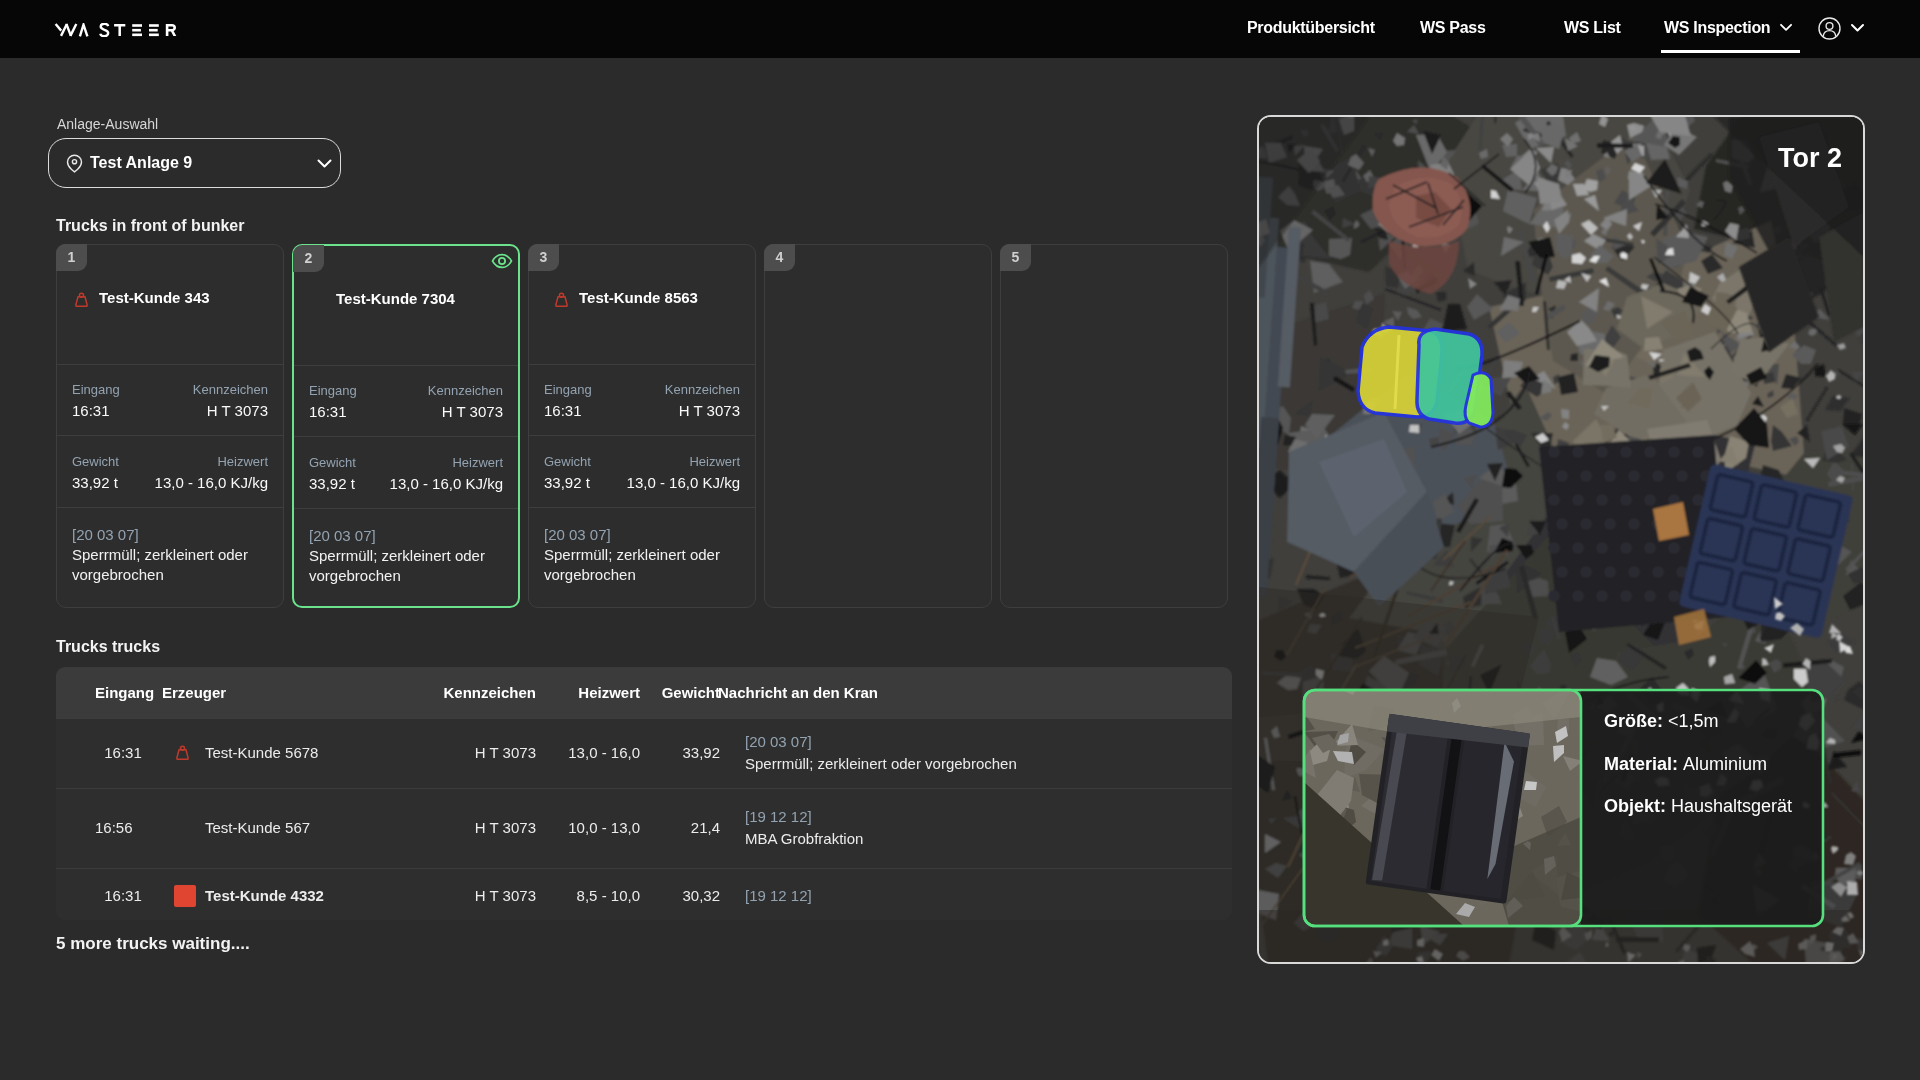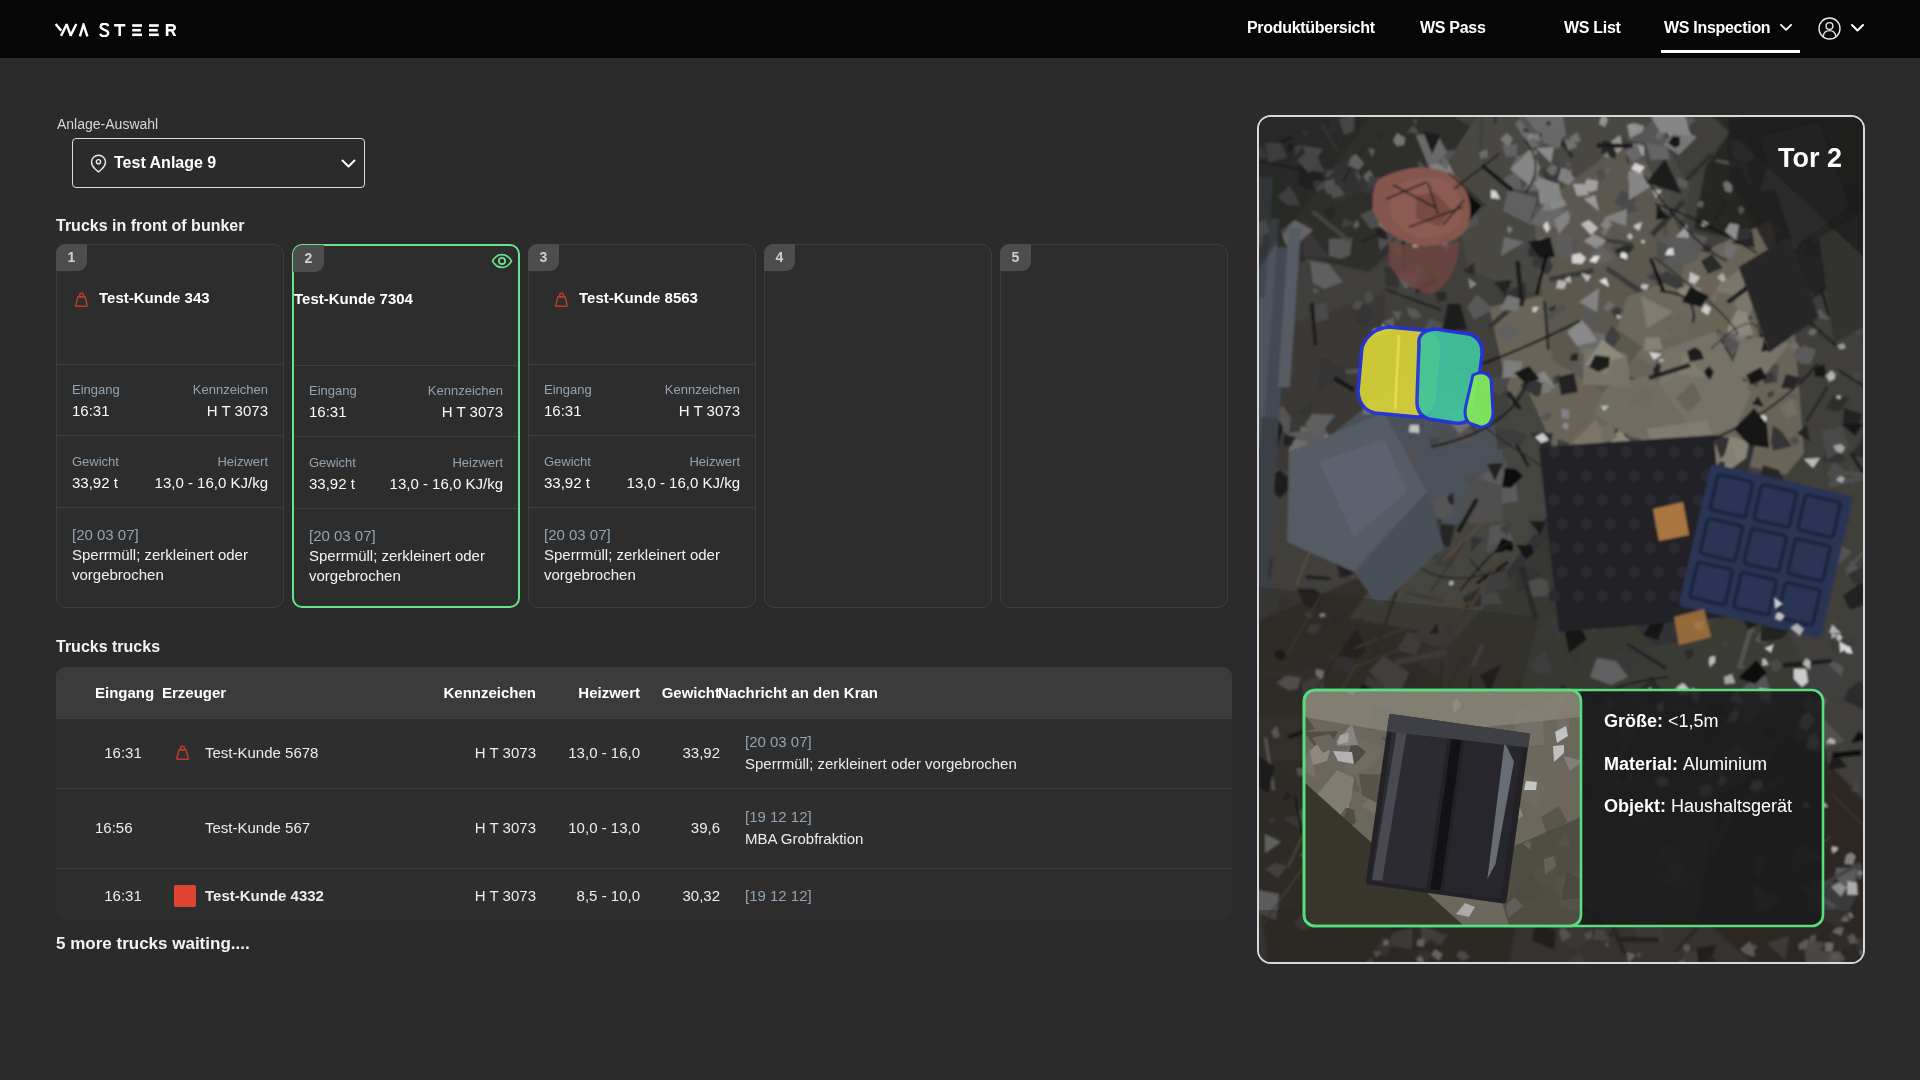--- a/index.html
+++ b/index.html
@@ -6,21 +6,21 @@
   html,body { width:1920px; height:1080px; background:#2b2b2b; font-family:"Liberation Sans",sans-serif; overflow:hidden; }
   .abs { position:absolute; }
   
   #nav { position:absolute; left:0; top:0; width:1920px; height:58px; background:#060606; }
   .navitem { position:absolute; top:0; height:58px; line-height:56px; color:#fff; font-size:16px; font-weight:700; white-space:nowrap; letter-spacing:-0.3px; }
   #nav-underline { position:absolute; left:1661px; top:50px; width:139px; height:3px; background:#fff; }
   .chev { stroke:#fff; stroke-width:2; fill:none; stroke-linecap:round; stroke-linejoin:round; }
   
   .lbl { position:absolute; color:#d6d6d6; font-size:14px; }
   .h2 { position:absolute; color:#f3f3f3; font-size:16px; font-weight:700; }
-  #selbox { position:absolute; left:72px; top:138px; width:293px; height:50px; border:1.5px solid #dcdcdc; border-radius:4px; }
+  #selbox { position:absolute; left:48px; top:138px; width:293px; height:50px; border:1.5px solid #dcdcdc; border-radius:18px; }
   #selbox .txt { position:absolute; left:41px; top:15px; font-size:16px; font-weight:700; color:#fff; }
   
   .card { position:absolute; top:244px; width:228px; height:364px; border:1px solid #3e3e3e; border-radius:10px; background:#2d2d2d; }
   .card.hl { border:2px solid #6be38c; }
   .badge { position:absolute; left:-1px; top:-1px; width:31px; height:27px; background:#4d4d4d; border-radius:9px 0 9px 0; color:#d0d0d0; font-size:14px; font-weight:700; text-align:center; line-height:27px; }
   .cname { position:absolute; left:0; top:44px; width:100%; font-size:15px; font-weight:700; color:#fff; }
   .sep { position:absolute; left:0; width:100%; height:1px; background:#3e3e3e; }
   .klabel { position:absolute; color:#93a3b1; font-size:13px; }
   .kval { position:absolute; color:#fafafa; font-size:15px; }
   .bracket { color:#93a3b1; }
@@ -108,21 +108,21 @@
     <div class="klabel" style="right:15px;top:209px">Heizwert</div>
     <div class="kval" style="right:15px;top:229px">13,0 - 16,0 KJ/kg</div>
     <div class="cmsg"><span class="bracket">[20 03 07]</span><br>Sperrmüll; zerkleinert oder vorgebrochen</div>
   </div>
 <div class="card hl" style="left:292px">
     <div class="badge">2</div>
     <svg class="abs" style="left:197px;top:7px" width="22" height="16" viewBox="0 0 22 16">
 <path d="M1.5 8 C4 3.5 7.2 1.6 11 1.6 C14.8 1.6 18 3.5 20.5 8 C18 12.5 14.8 14.4 11 14.4 C7.2 14.4 4 12.5 1.5 8 Z" fill="none" stroke="#6be38c" stroke-width="1.6"></path>
 <circle cx="11" cy="8" r="3.1" fill="none" stroke="#6be38c" stroke-width="1.8"></circle>
 </svg>
-    <div class="cname" style="">Test-Kunde 7304</div>
+    <div class="cname" style="padding-left:42px">Test-Kunde 7304</div>
     <div class="sep" style="top:119px"></div>
     <div class="sep" style="top:190px"></div>
     <div class="sep" style="top:262px"></div>
     <div class="klabel" style="left:15px;top:137px">Eingang</div>
     <div class="kval" style="left:15px;top:157px">16:31</div>
     <div class="klabel" style="right:15px;top:137px">Kennzeichen</div>
     <div class="kval" style="right:15px;top:157px">H T 3073</div>
     <div class="klabel" style="left:15px;top:209px">Gewicht</div>
     <div class="kval" style="left:15px;top:229px">33,92 t</div>
     <div class="klabel" style="right:15px;top:209px">Heizwert</div>
@@ -173,21 +173,21 @@
     <div class="td" style="left:149px;top:77px;font-weight:400">Test-Kunde 5678</div>
     <div class="td" style="right:696px;top:77px">H T 3073</div>
     <div class="td" style="right:592px;top:77px">13,0 - 16,0</div>
     <div class="td" style="right:512px;top:77px">33,92</div>
     <div class="td" style="left:689px;top:66px"><span class="bracket">[20 03 07]</span></div>
     <div class="td" style="left:689px;top:88px">Sperrmüll; zerkleinert oder vorgebrochen</div>
 <div class="td" style="left:39px;top:152px;width:56px;text-align:left">16:56</div>
     <div class="td" style="left:149px;top:152px;font-weight:400">Test-Kunde 567</div>
     <div class="td" style="right:696px;top:152px">H T 3073</div>
     <div class="td" style="right:592px;top:152px">10,0 - 13,0</div>
-    <div class="td" style="right:512px;top:152px">39,6</div>
+    <div class="td" style="right:512px;top:152px">21,4</div>
     <div class="td" style="left:689px;top:141px"><span class="bracket">[19 12 12]</span></div>
     <div class="td" style="left:689px;top:163px">MBA Grobfraktion</div>
 <div class="td" style="left:39px;top:220px;width:56px;text-align:center">16:31</div>
     <div class="abs" style="left:118px;top:218px;width:22px;height:22px;background:#df4531;border-radius:2px"></div>
     <div class="td" style="left:149px;top:220px;font-weight:700">Test-Kunde 4332</div>
     <div class="td" style="right:696px;top:220px">H T 3073</div>
     <div class="td" style="right:592px;top:220px">8,5 - 10,0</div>
     <div class="td" style="right:512px;top:220px">30,32</div>
     <div class="td" style="left:689px;top:220px"><span class="bracket">[19 12 12]</span></div>
   <div class="rowsep" style="top:51px"></div>

